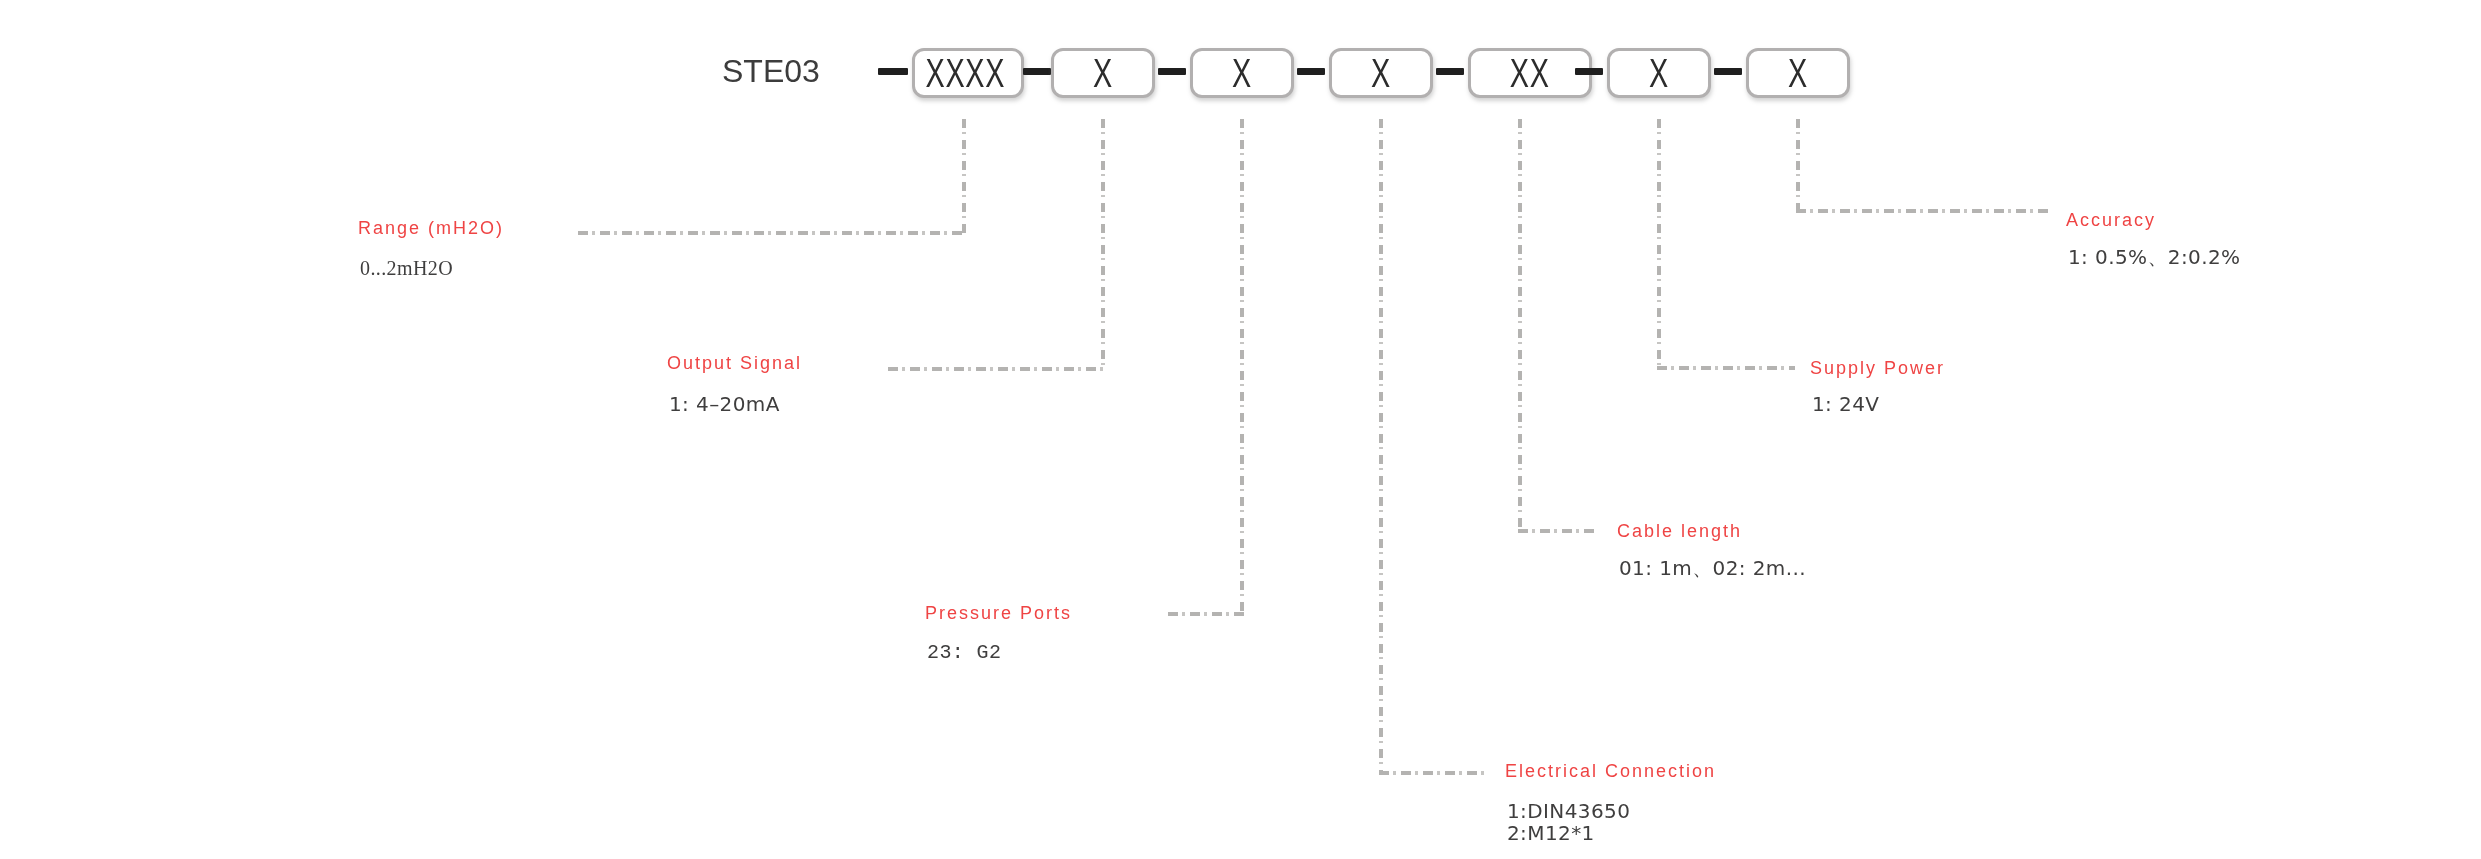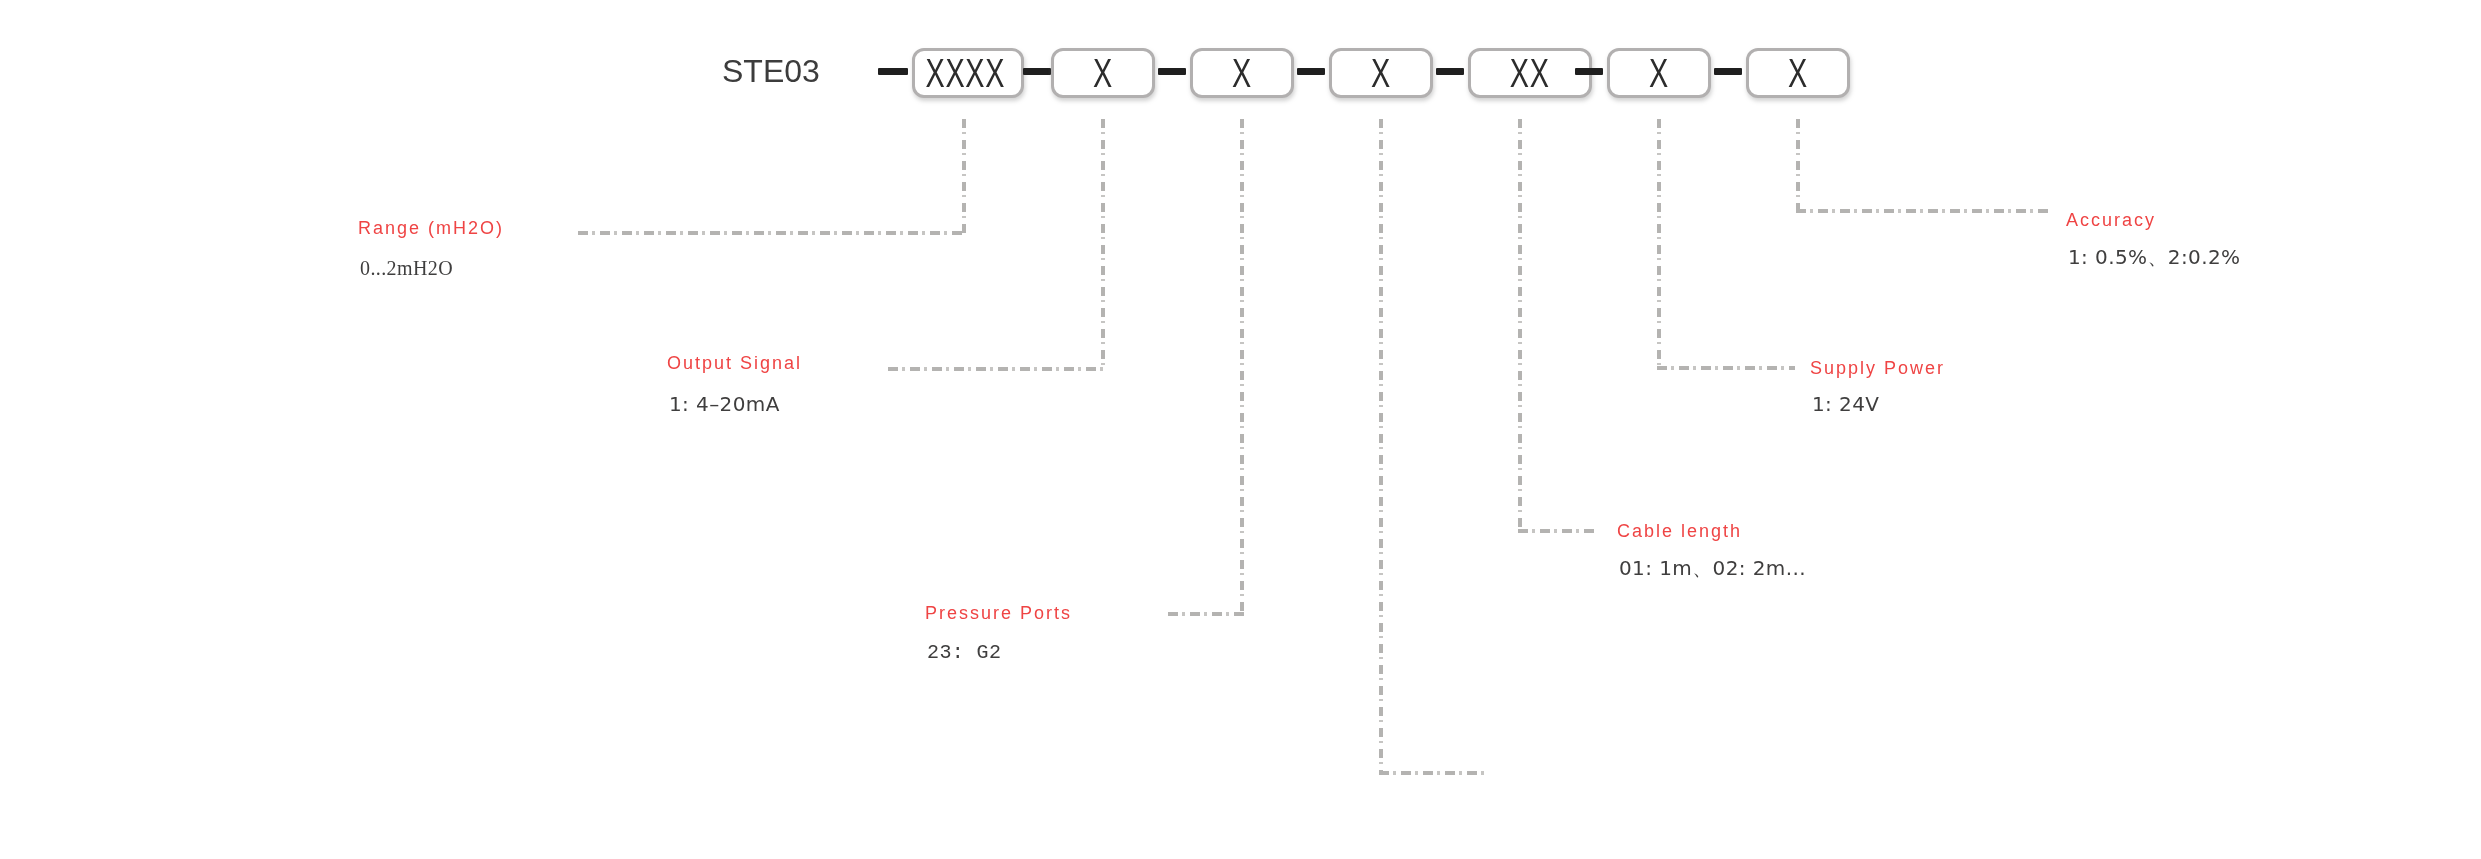--- a/index.html
+++ b/index.html
@@ -150,20 +150,25 @@
   <div class="field f2">
     <div class="fname">Output Signal</div>
     <div class="fval fv0">1: 4–20mA</div>
   </div>
 
   <div class="field f3">
     <div class="fname">Pressure Ports</div>
     <div class="fval fv0">23: G2</div>
   </div>
 
+  <div class="field f4">
+    <div class="fname">Electrical Connection</div>
+    <div class="fval fv0">1:DIN43650</div>
+    <div class="fval fv1">2:M12*1</div>
+  </div>
 
   <div class="field f5">
     <div class="fname">Cable length</div>
     <div class="fval fv0">01: 1m、02: 2m...</div>
   </div>
 
   <div class="field f6">
     <div class="fname">Supply Power</div>
     <div class="fval fv0">1: 24V</div>
   </div>

